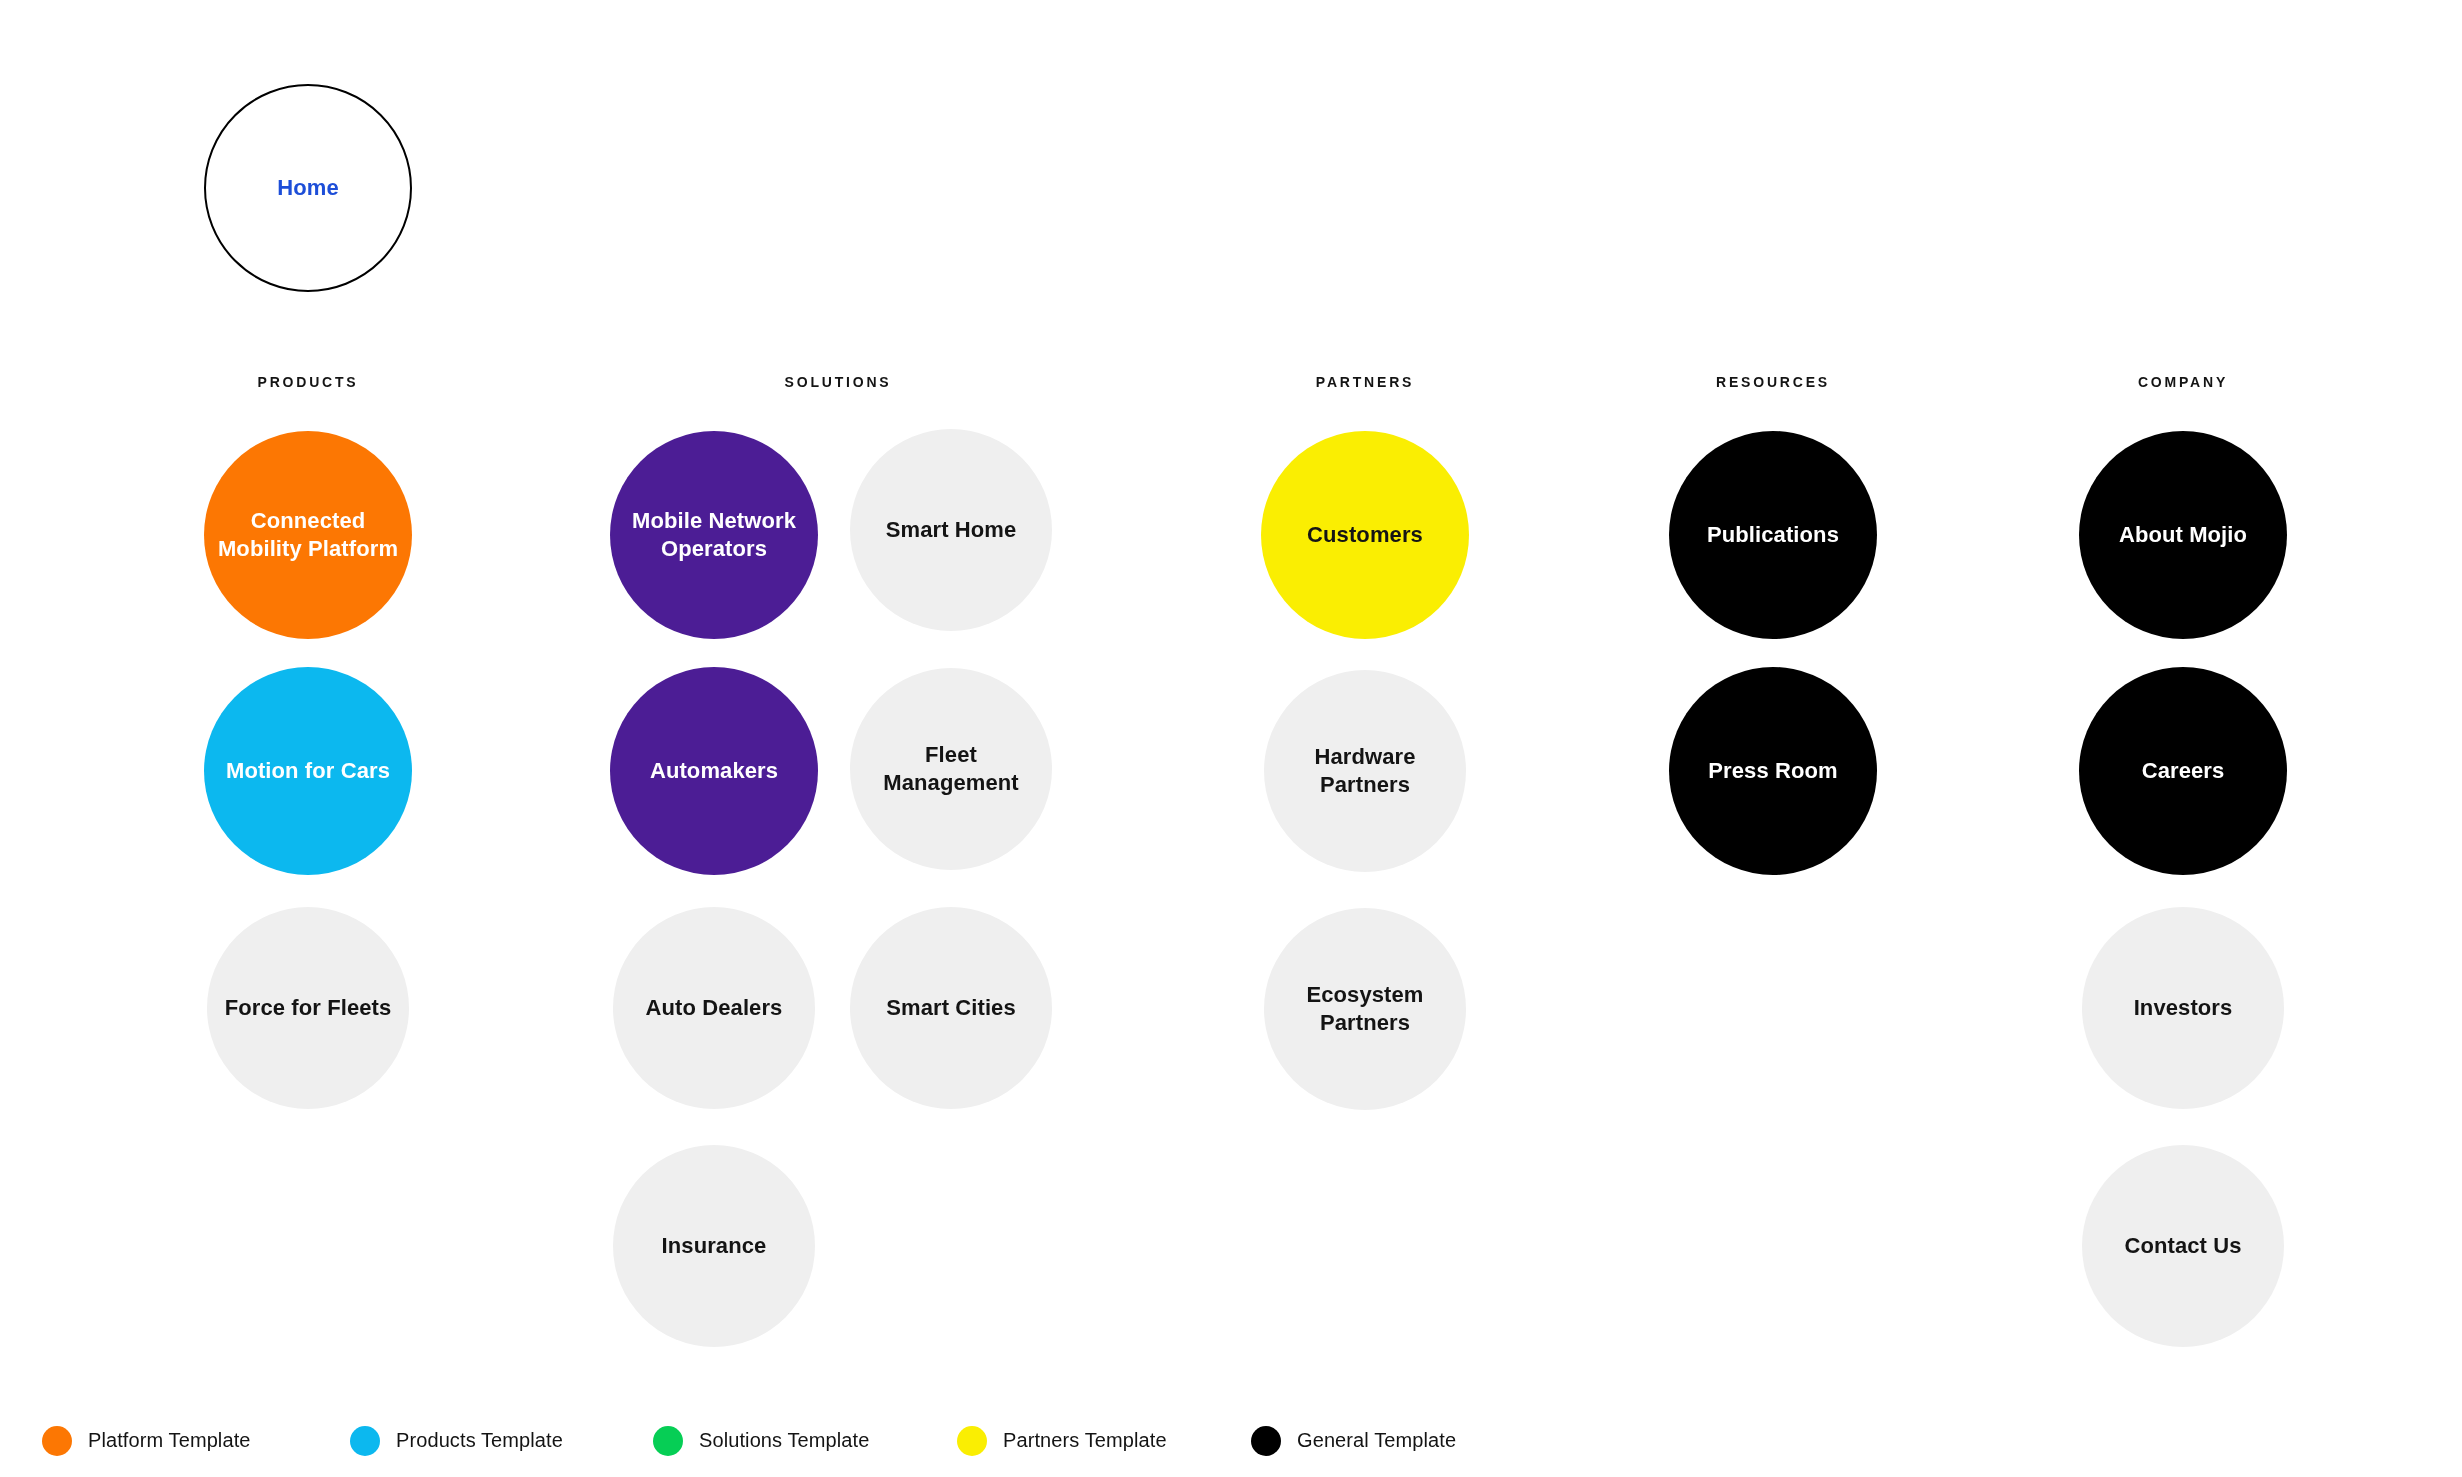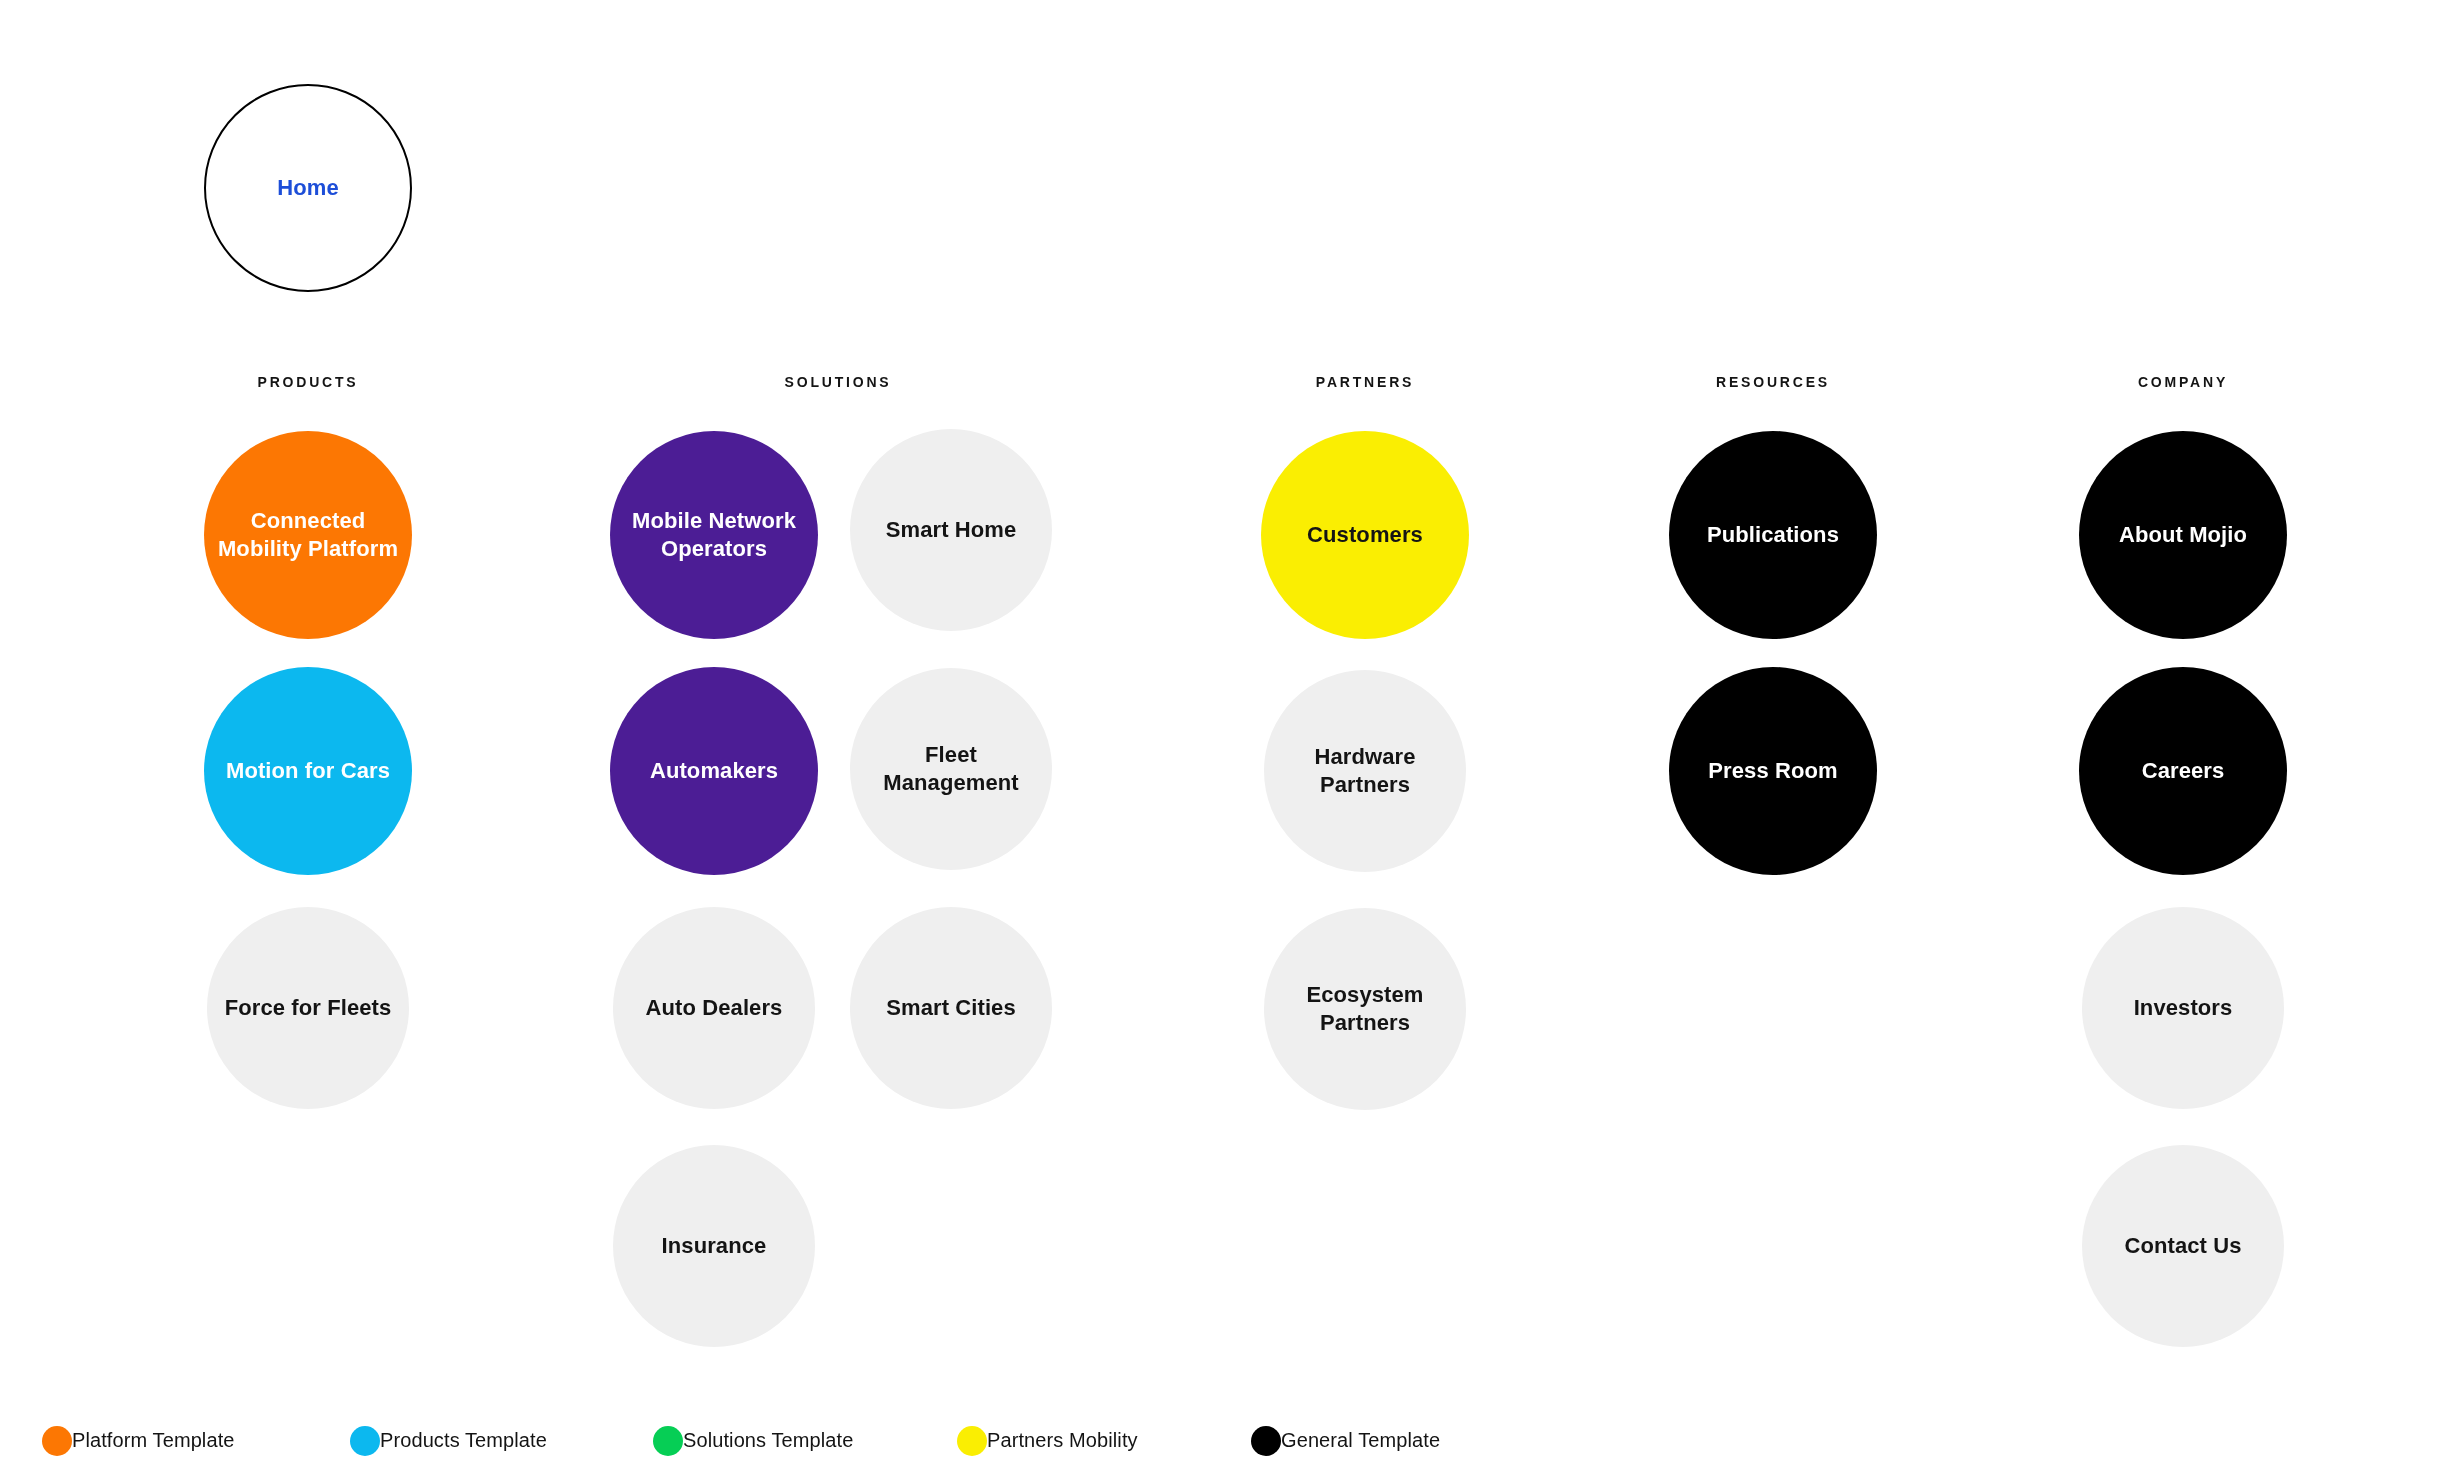--- a/index.html
+++ b/index.html
@@ -103,21 +103,21 @@
     height: 35px;
     white-space: nowrap;
   }
   .legend-dot {
     width: 30px;
     height: 30px;
     border-radius: 50%;
     flex: 0 0 auto;
   }
   .legend-text {
-    margin-left: 0;
+    margin-left: 16px;
     font-size: 20px;
     font-weight: 400;
     color: #141414;
     letter-spacing: 0.1px;
   }
 </style>
 </head>
 <body>
 
 <div id="home-node">
@@ -200,20 +200,20 @@
     <div class="legend-item" style="left: 350px; top: 0px;">
       <span class="legend-dot" style="background: rgb(12, 184, 239);"></span>
       <span class="legend-text">Products Template</span>
     </div>
     <div class="legend-item" style="left: 653px; top: 0px;">
       <span class="legend-dot" style="background: rgb(6, 206, 85);"></span>
       <span class="legend-text">Solutions Template</span>
     </div>
     <div class="legend-item" style="left: 957px; top: 0px;">
       <span class="legend-dot" style="background: rgb(250, 238, 2);"></span>
-      <span class="legend-text">Partners Mobility</span>
+      <span class="legend-text">Partners Template</span>
     </div>
     <div class="legend-item" style="left: 1251px; top: 0px;">
       <span class="legend-dot" style="background: rgb(0, 0, 0);"></span>
       <span class="legend-text">General Template</span>
     </div>
   </div>
 
 
 </body></html>

